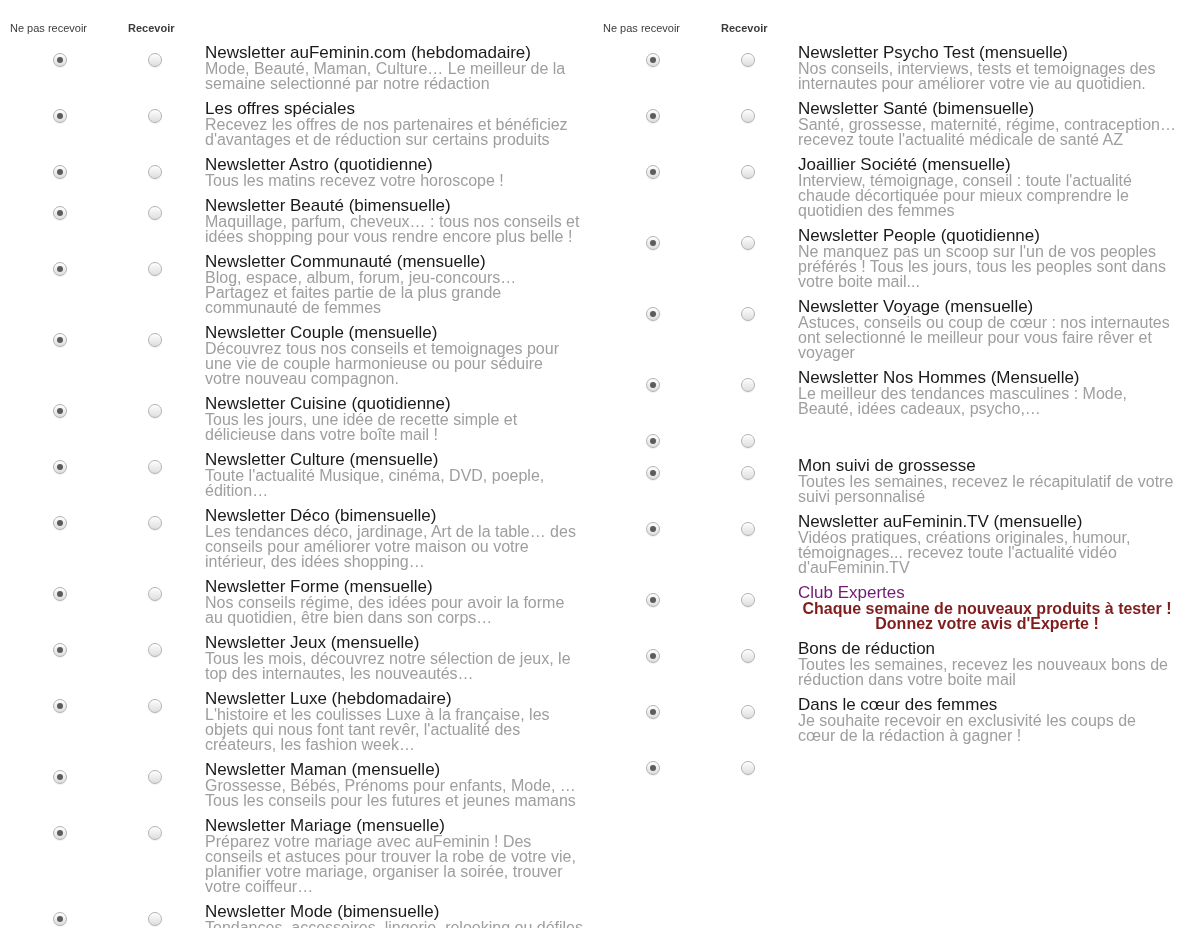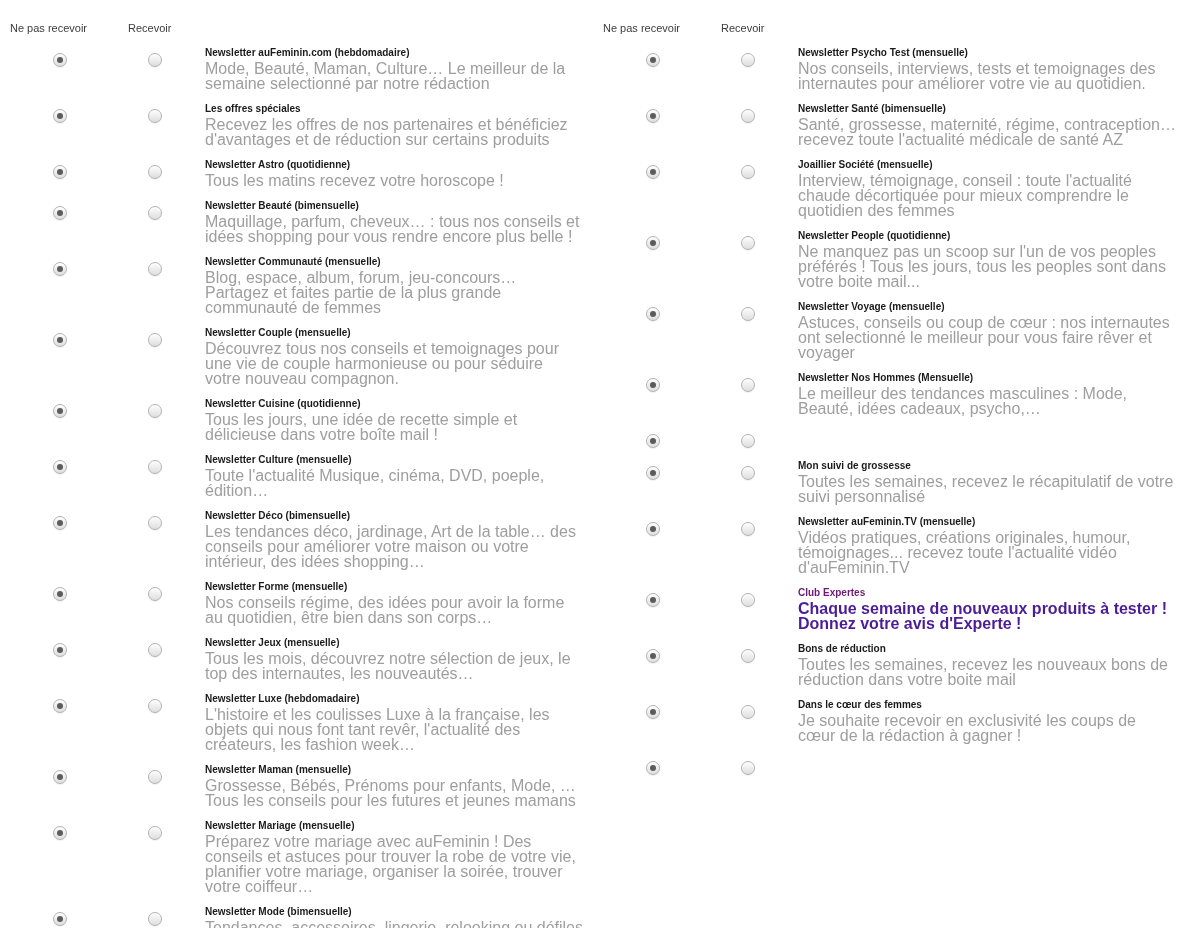--- a/index.html
+++ b/index.html
@@ -12,21 +12,21 @@
   .page { padding:22px 0 0 10px; }
   .columns { display:flex; }
   .col { width:593px; flex:0 0 593px; }
   .col-header {
     display:grid; grid-template-columns:100px 90px 1fr;
     margin-bottom:10px;
   }
   .col-header .hdr {
     font-size:11px; color:#3c3c3c; white-space:nowrap;
   }
-  .col-header .hdr2 { padding-left:18px; }
+  .col-header .hdr2 { padding-left:18px;font-weight:bold; }
   .row {
     display:grid; grid-template-columns:100px 90px 1fr;
     margin-bottom:9px;
   }
   .radio-cell {
     display:flex; justify-content:center; align-items:flex-start;
   }
   .radio {
     margin-top:9px;
     width:14px; height:14px; border-radius:50%;
@@ -36,28 +36,28 @@
     display:inline-flex; align-items:center; justify-content:center;
     cursor:pointer;
   }
   .radio .dot {
     width:6px; height:6px; border-radius:50%;
     background:#5c5c5c; display:none;
   }
   .radio.checked .dot { display:block; }
   .text-cell { padding-left:5px; max-width:383px; }
   .title {
-    font-size:10px; font-weight:bold; color:#1a1a1a;
+    font-size:17px; font-weight:normal; color:#1a1a1a;
     line-height:17px;
   }
   .desc {
     font-size:16px; color:#9e9e9e; line-height:15px;
   }
   .row.emphasis .title { color:#701a75; }
-  .row.emphasis .desc { color:#4c1d95; font-weight:bold; }
+  .row.emphasis .desc { color:#7f1d1d; font-weight:bold;text-align:center; }
   .actions {
     display:flex; justify-content:center;
     margin-top:5px; padding-bottom:18px;
   }
   .save-btn {
     transform:translateX(-17px);
     min-width:193px; height:33px;
     border:2px solid #e4e4e4;
     border-radius:7px;
     background:linear-gradient(#8e3766 0%, #7c2553 55%, #6c1c43 100%);

